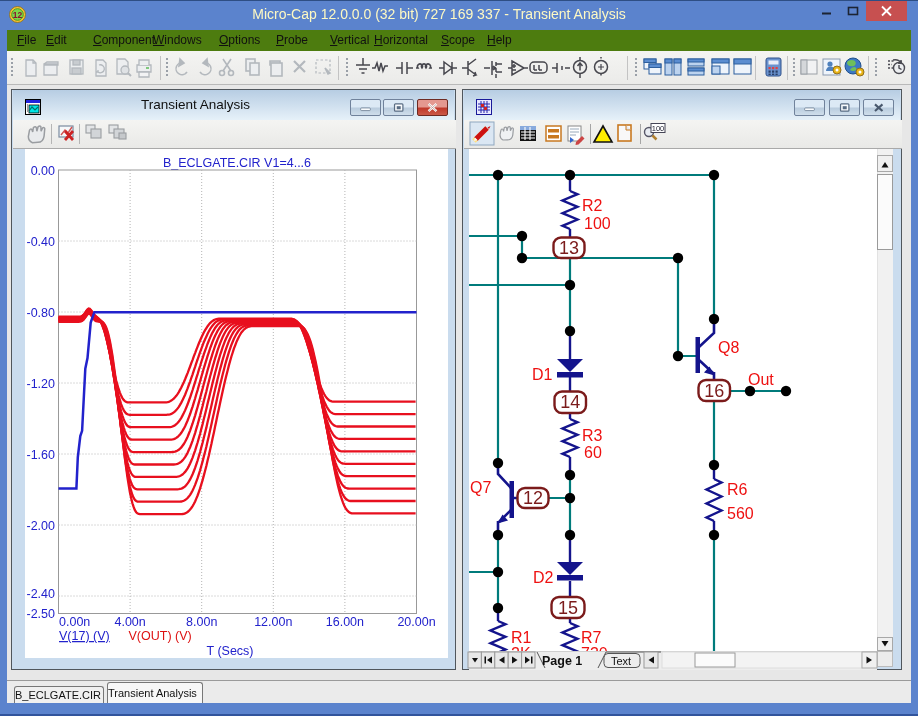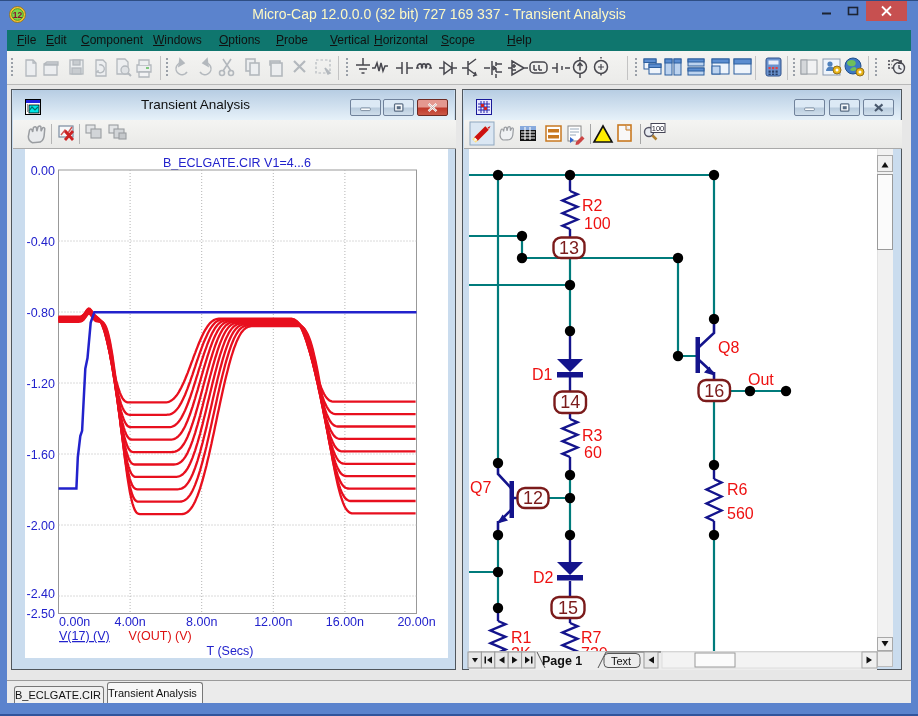--- a/index.html
+++ b/index.html
@@ -1,19 +1,19 @@
 <!DOCTYPE html>
 <html><head><meta charset="utf-8"><style>
 *{margin:0;padding:0;box-sizing:border-box}
 html,body{width:918px;height:716px;overflow:hidden}
 body{font-family:"Liberation Sans",sans-serif;background:#5b83cd;position:relative}
 .abs{position:absolute}
 #titlebar{left:0;top:0;width:918px;height:30px;background:#5b83cd;border-top:1px solid #2e4e84}
 #title-text{left:0;top:6px;width:878px;text-align:center;font-size:14px;color:#fef9c3}
-#mainmenu{left:7px;top:30px;width:904px;height:21px;background:#0f766e;font-size:12px;color:#111}
+#mainmenu{left:7px;top:30px;width:904px;height:21px;background:#4d7c0f;font-size:12px;color:#111}
 #mainmenu span{position:absolute;top:3px}
 #maintb{left:7px;top:51px;width:904px;height:34px;background:linear-gradient(#f4f4f2,#ebebe9);border-bottom:1px solid #b9b9b9}
 #mdi{left:7px;top:85px;width:904px;height:595px;background:#e7e7e7}
 #tabbar{left:7px;top:680px;width:904px;height:23px;background:#ebebeb;border-top:1px solid #9a9a9a}
 #botborder{left:0;top:703px;width:918px;height:13px;background:#5b83cd;border-bottom:2px solid #31549c}
 .cwin{position:absolute;border:1px solid #50565c;background:#cadcee}
 .ctitle{position:absolute;left:1px;top:0;right:1px;height:30px;background:linear-gradient(#b7cde3,#e6f1f9)}
 .ctext{position:absolute;top:7px;font-size:13.5px;color:#101010;white-space:nowrap}
 .ctb{position:absolute;background:linear-gradient(#f4f4f2,#e9e9e7);border-bottom:1px solid #a9a9a9}
 .cbtn{position:absolute;width:31px;height:17px;border:1px solid #70829b;border-radius:2px;background:linear-gradient(#dce9f5 48%,#b8cbdd 52%,#cfdeeb)}
@@ -30,28 +30,28 @@
 <div class="abs" id="title-text">Micro-Cap 12.0.0.0 (32 bit) 727 169 337 - Transient Analysis</div>
 <svg class="abs" style="left:814px;top:0" width="104" height="22" viewBox="0 0 104 22">
     <rect x="52" y="1" width="41" height="20" fill="#c75050"></rect>
     <rect x="8" y="12.5" width="9" height="2" fill="#1c2433"></rect>
     <rect x="34.5" y="7.5" width="9" height="7" fill="none" stroke="#1c2433" stroke-width="1.6"></rect>
     <path d="M68 6.5 L77 15.5 M77 6.5 L68 15.5" stroke="#fff" stroke-width="1.8"></path>
   </svg>
 <div class="abs" id="mainmenu">
 <span style="left:10px"><u>F</u>ile</span>
     <span style="left:39px"><u>E</u>dit</span>
-    <span style="left:74px"><u>C</u>omponent</span>
+    <span style="left:86px"><u>C</u>omponent</span>
     <span style="left:146px"><u>W</u>indows</span>
     <span style="left:212px"><u>O</u>ptions</span>
     <span style="left:269px"><u>P</u>robe</span>
     <span style="left:323px"><u>V</u>ertical</span>
     <span style="left:367px"><u>H</u>orizontal</span>
     <span style="left:434px"><u>S</u>cope</span>
-    <span style="left:500px"><u>H</u>elp</span>
+    <span style="left:480px"><u>H</u>elp</span>
 </div>
 <div class="abs" id="maintb"></div>
 <svg class="abs" style="left:0;top:51px" width="918" height="34" viewBox="0 0 918 34">
 <g stroke="#c3c3c3" stroke-width="1">
       <path d="M160.5 5 V29 M338.5 5 V29 M627.5 5 V29 M755.5 5 V29 M787.5 5 V29 M868.5 5 V29"></path>
     </g>
 <g fill="#9aa0a8">
       <path d="M11 7h2v2h-2z M11 11h2v2h-2z M11 15h2v2h-2z M11 19h2v2h-2z M11 23h2v2h-2z"></path>
       <path d="M166 7h2v2h-2z M166 11h2v2h-2z M166 15h2v2h-2z M166 19h2v2h-2z M166 23h2v2h-2z"></path>
       <path d="M346 7h2v2h-2z M346 11h2v2h-2z M346 15h2v2h-2z M346 19h2v2h-2z M346 23h2v2h-2z"></path>

